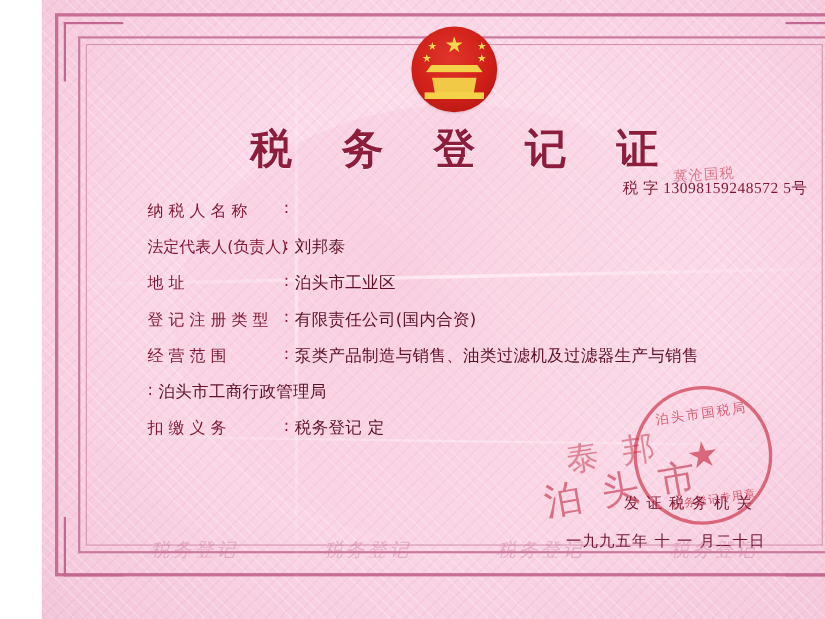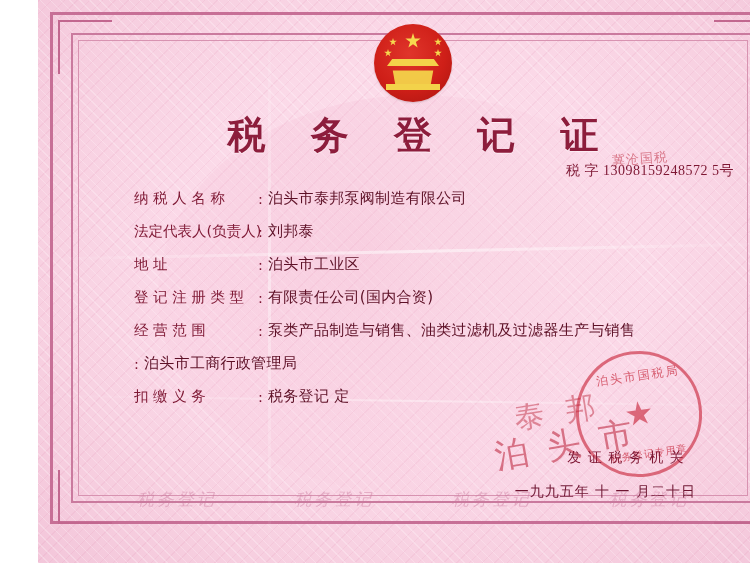--- a/index.html
+++ b/index.html
@@ -191,21 +191,21 @@
 
   
   .fields {
     position: absolute;
     left: 96px;
     top: 182px;
     width: 570px;
   }
   .field-row {
     display: flex;
-    align-items: center;
+    align-items: flex-start;
     height: 33px;
   }
   .field-label {
     width: 124px;
     flex: 0 0 124px;
     font-size: 14.5px;
     color: #7e1733;
     display: flex;
     justify-content: space-between;
     white-space: nowrap;
@@ -388,21 +388,20 @@
   <div class="taxno">
     <span class="label">税 字</span>
     <span class="value">13098159248572 5号</span>
   </div>
 
   <div class="fields">
 
     <div class="field-row">
       <span class="field-label">纳 税 人 名 称</span>
       <span class="field-colon">:</span>
-      <span class="field-value">泊头市泰邦泵阀制造有限公司</span>
     </div>
 
     <div class="field-row">
       <span class="field-label tight">法定代表人(负责人)</span>
       <span class="field-colon">:</span>
       <span class="field-value">刘邦泰</span>
     </div>
 
     <div class="field-row">
       <span class="field-label">地        址</span>

